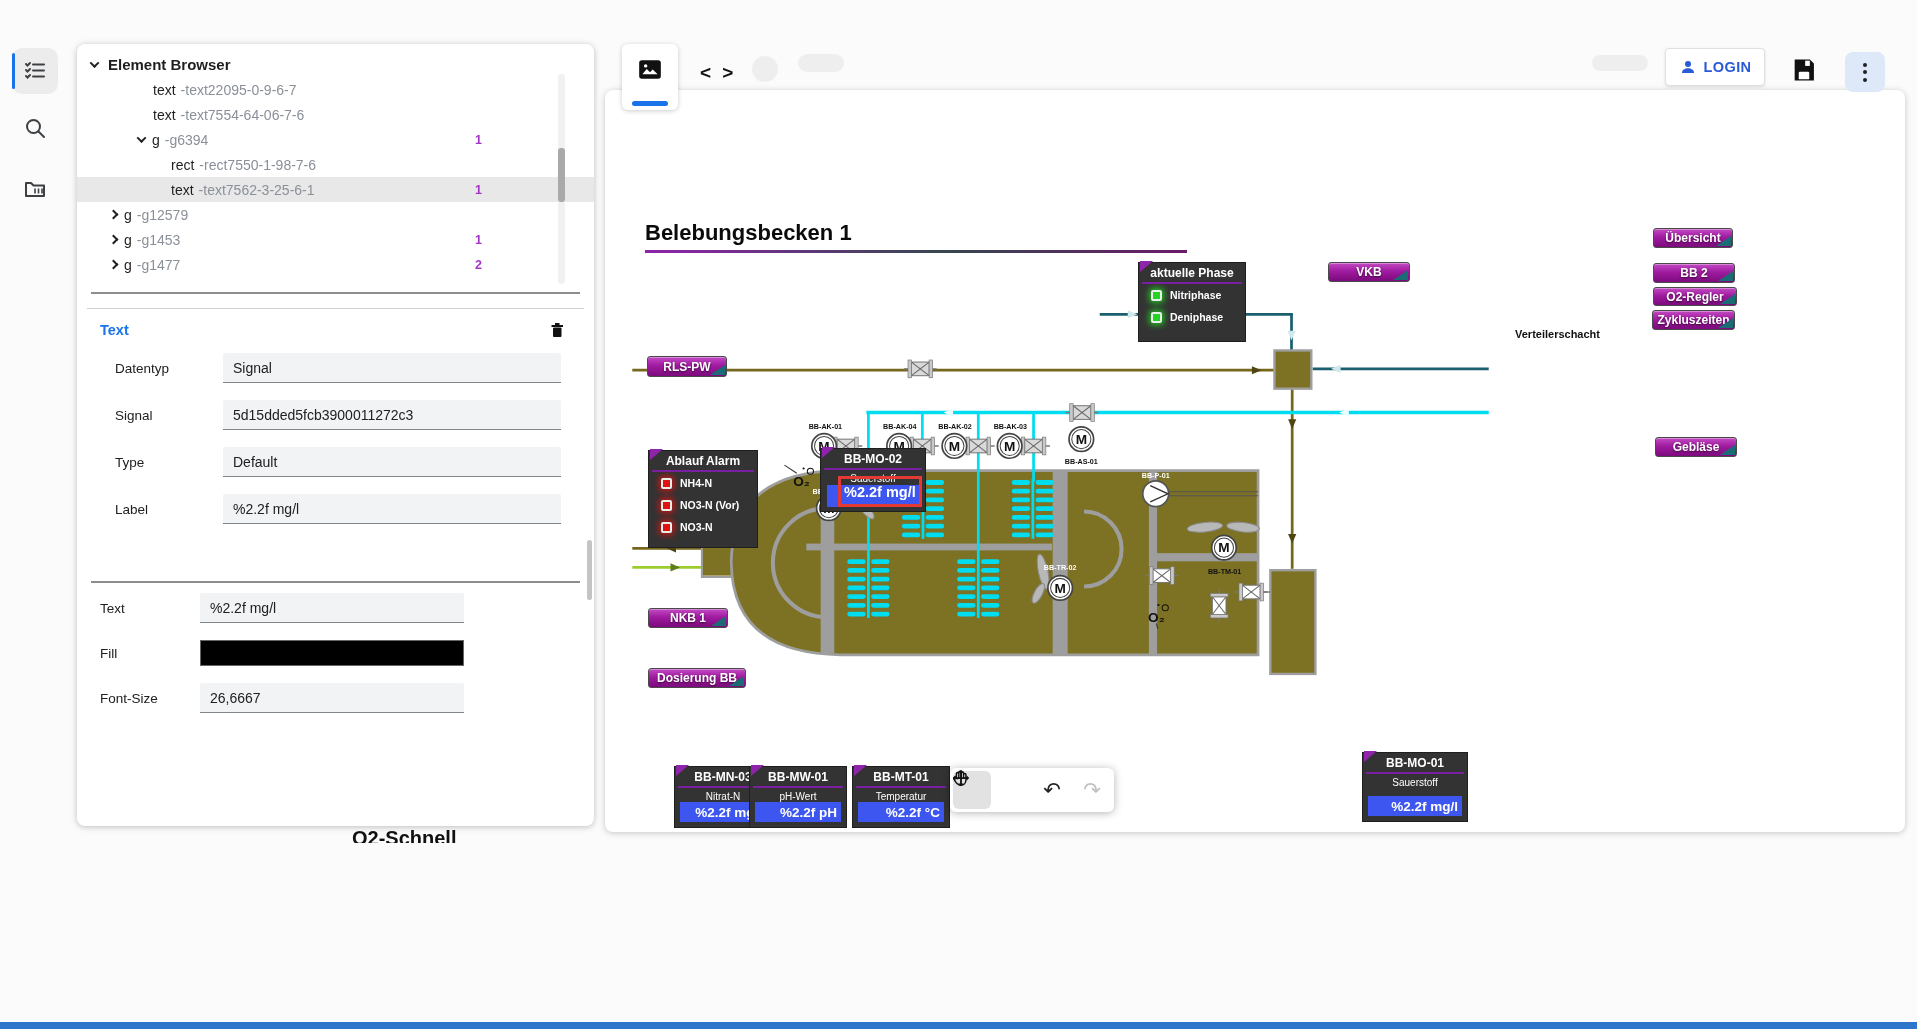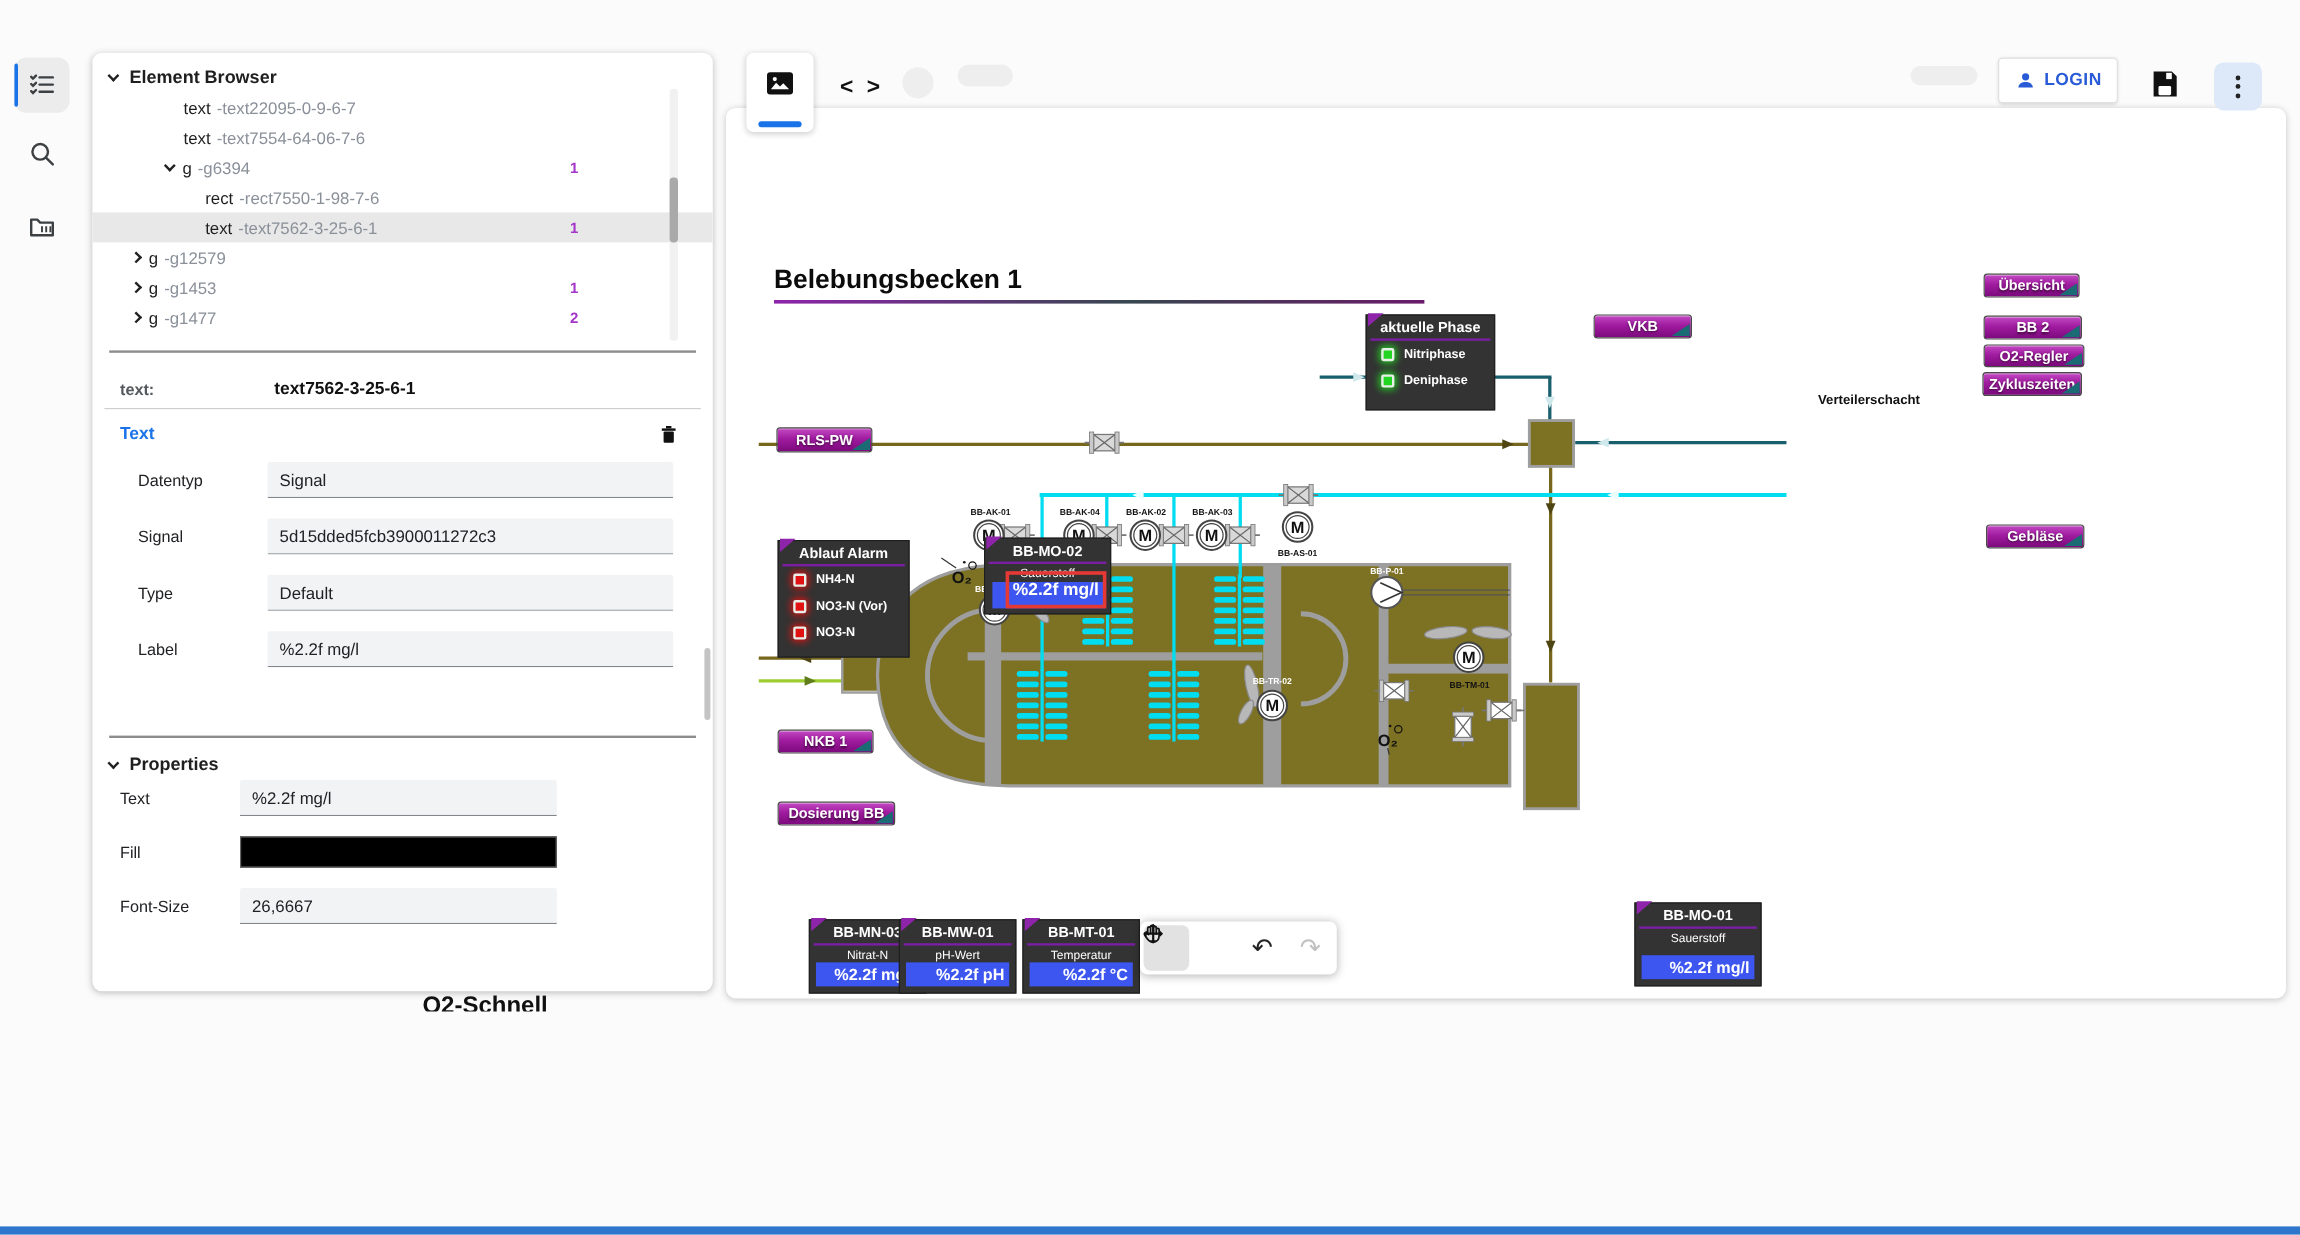--- a/index.html
+++ b/index.html
@@ -174,24 +174,20 @@
             <span class="tag">g</span>
             <span class="tid">-g1477</span>
             <span class="badge">2</span>
           </div>
         </div>
       <div class="tree-sb-track"></div>
       <div class="tree-sb"></div>
     </div>
     <div class="sec-div"></div>
     <div class="anim-sec">
-      <div class="target-row">
-        <span class="tl">text:</span>
-        <span class="tv">text7562-3-25-6-1</span>
-      </div>
       <div class="underline"></div>
       <div class="group-row">
         <span class="gname">Text</span>
         <svg class="gdel" width="18" height="18" viewBox="0 0 18 18">
           <rect x="5" y="6.5" width="8.5" height="9.5" rx="1" fill="#111"></rect>
           <rect x="3.5" y="4" width="11.5" height="2" fill="#111"></rect>
           <rect x="7" y="2" width="4.5" height="2" fill="#111"></rect>
         </svg>
       </div>
       <div id="anim-fields">
@@ -209,24 +205,20 @@
           </div>
           <div class="fld">
             <label>Label</label>
             <input readonly="" value="%2.2f mg/l" style="">
           </div>
         </div>
       <div class="spacer40"></div>
     </div>
     <div class="sec-div"></div>
     <div class="prop-sec">
-      <div class="sec-head">
-        <span class="chev down"></span>
-        <span>Properties</span>
-      </div>
       <div class="fld">
         <label>Text</label>
         <input readonly="" value="%2.2f mg/l" style="">
       </div>
       <div class="fld">
         <label>Fill</label>
         <div class="swatch" style="background: rgb(0, 0, 0);"></div>
       </div>
       <div class="fld">
         <label>Font-Size</label>

